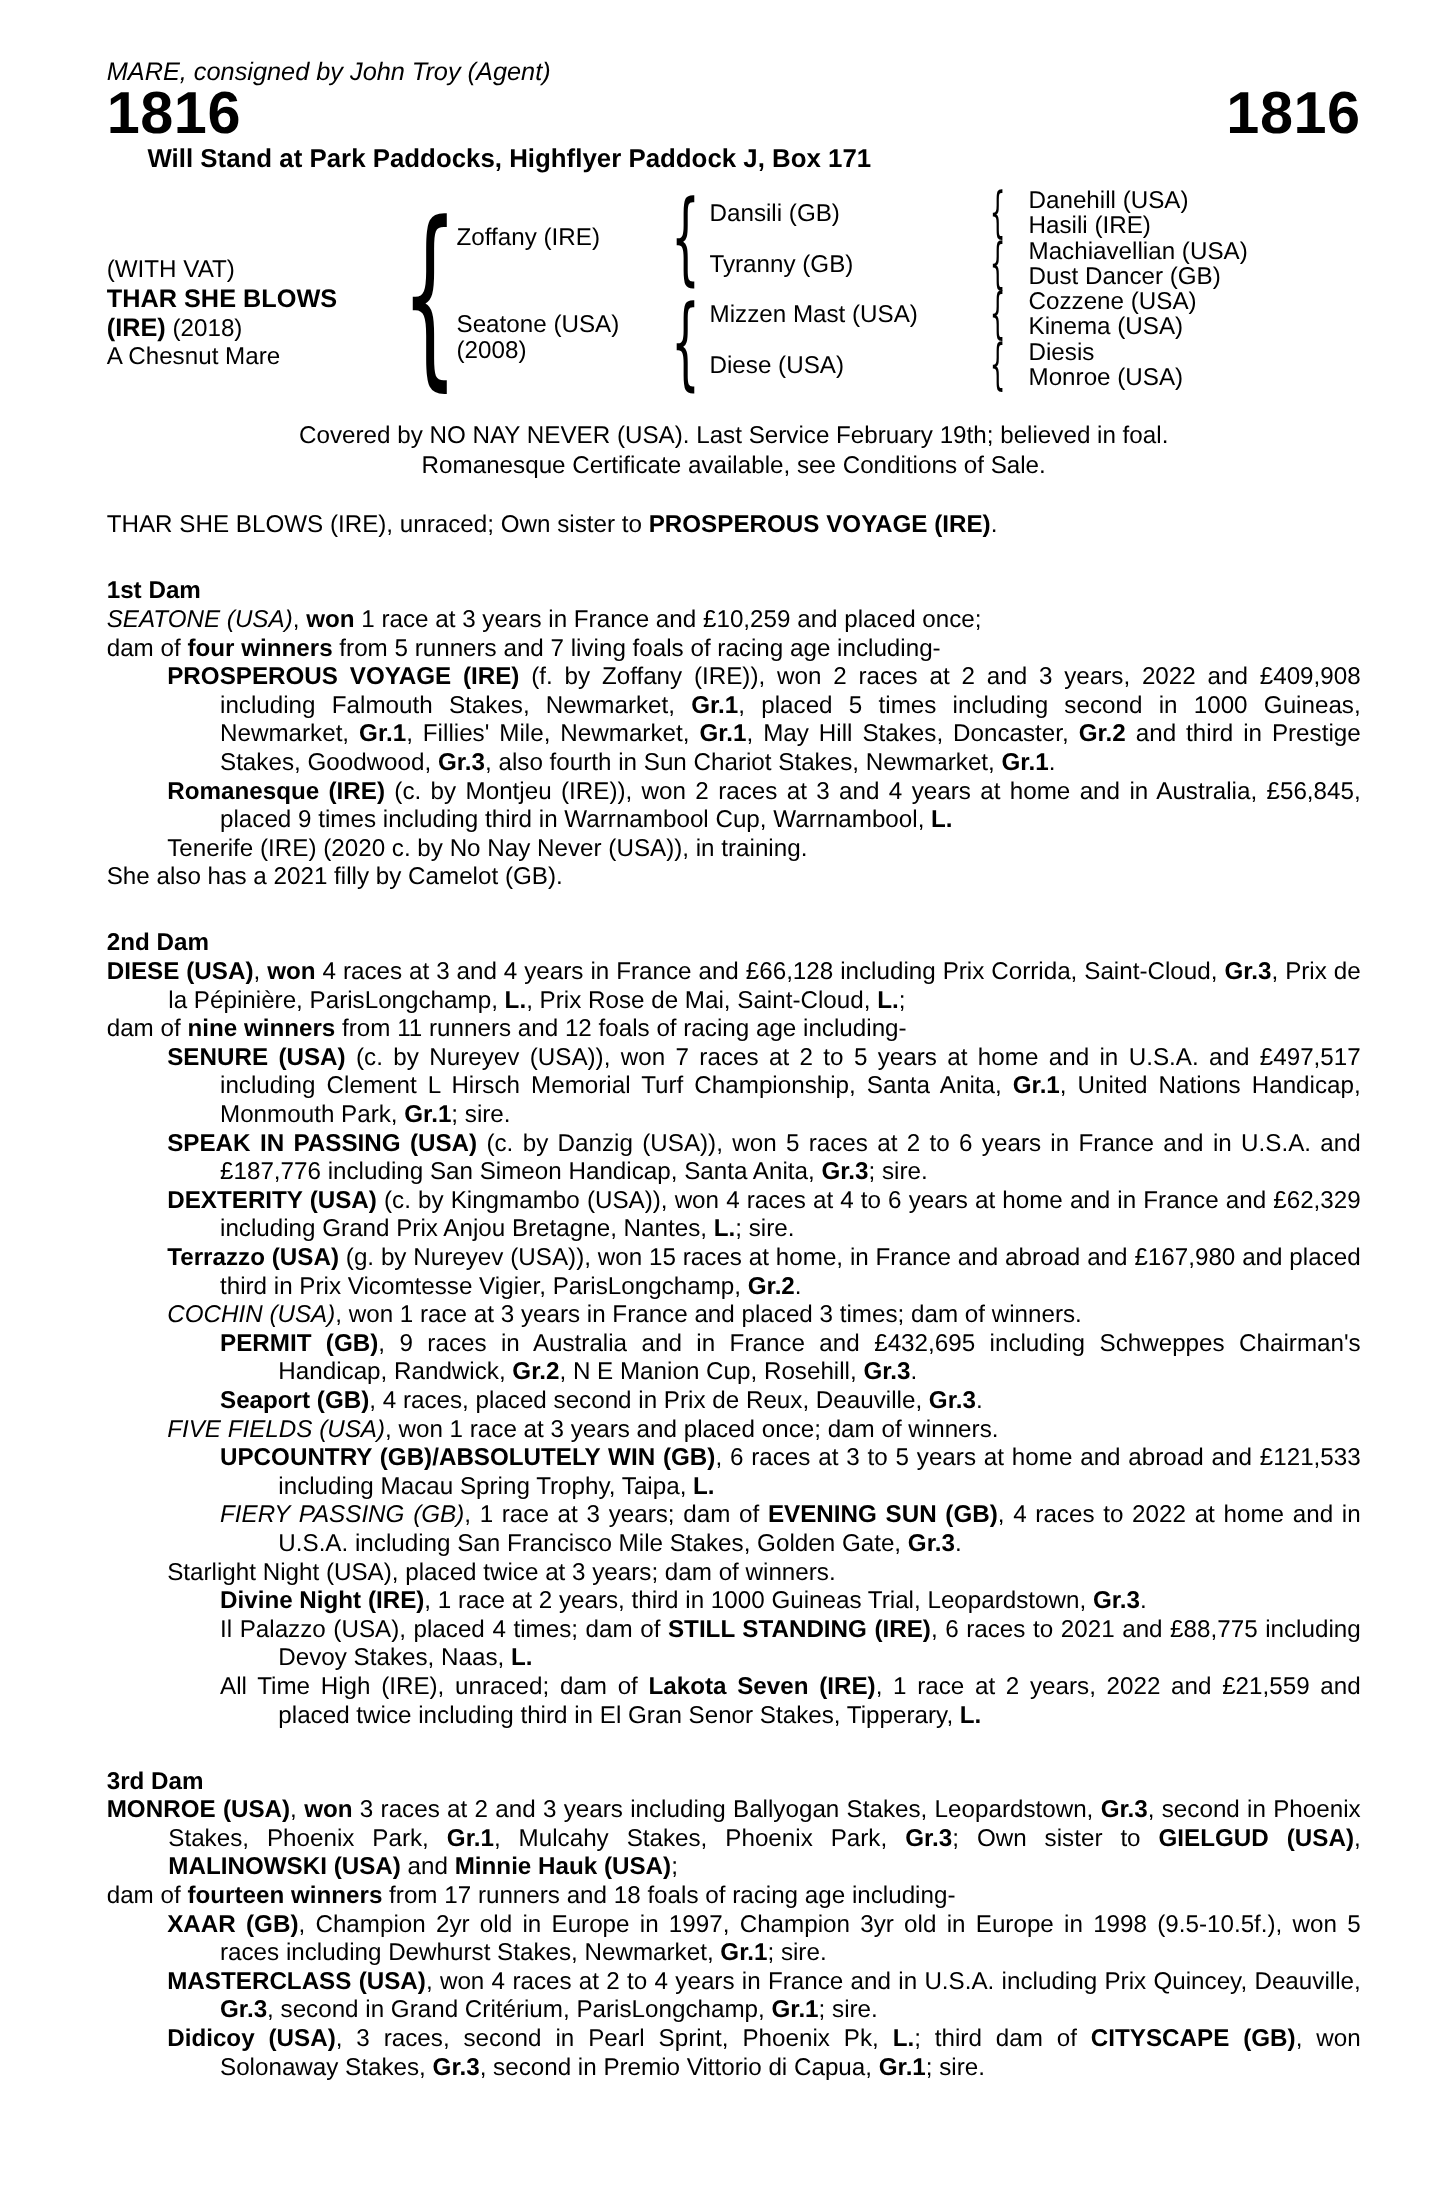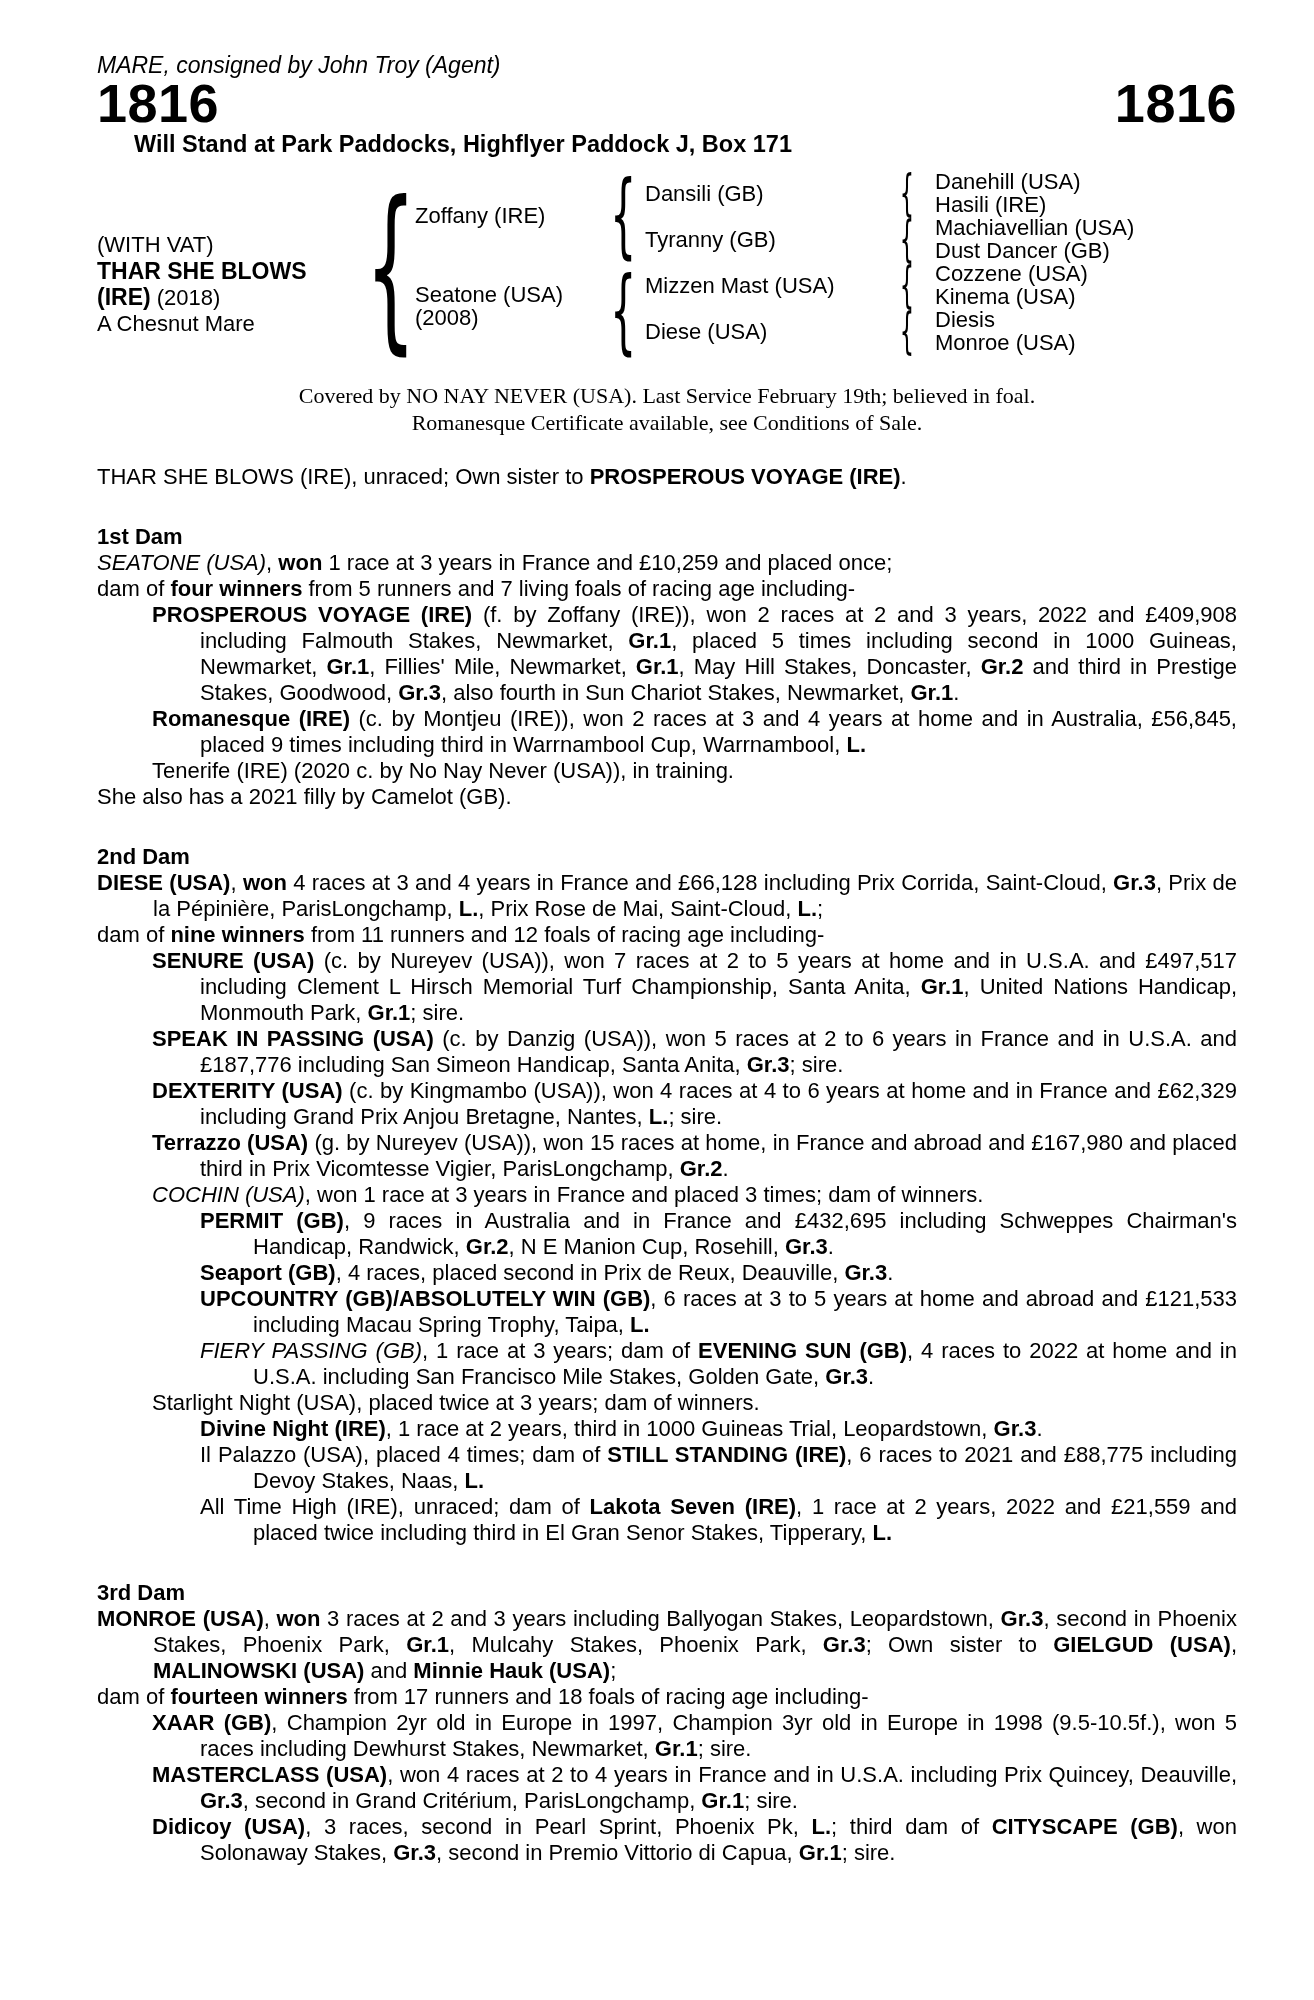--- a/index.html
+++ b/index.html
@@ -23,21 +23,21 @@
   .subject{top:62px;left:0;width:300px;line-height:26px;white-space:normal;}
   .s-b{font-weight:bold;} .s-i{font-style:italic;} .s-n{}
   .subject .big-name{font-size:23px;}
   .brace{position:absolute;display:flex;align-items:center;justify-content:center;
          font-family:"DejaVu Sans",sans-serif;font-weight:normal;}
   .brace>span{display:block;transform:scaleX(.45);}
   .brace-lg{left:272px;top:8px;width:44px;height:180px;font-size:178px;line-height:180px;}
   .brace-md{left:508px;width:36px;height:88px;font-size:92px;line-height:88px;}
   .brace-sm{left:794px;width:32px;height:46px;font-size:50px;line-height:46px;}
 
-  .covered{text-align:center;margin-top:16px;line-height:27px;font-family:Liberation Serif, serif;}
+  .covered{text-align:center;margin-top:16px;line-height:27px;}
   .intro{margin-top:28px;}
 
   .dam-heading{font-weight:bold;margin-top:34px;}
   .para{text-align:justify;}
   .ind0{padding-left:56px;text-indent:-56px;}
   .ind1{margin-left:55px;padding-left:48px;text-indent:-48px;}
   .ind2{margin-left:103px;padding-left:53px;text-indent:-53px;}
 </style>
 </head>
 <body>
@@ -125,20 +125,21 @@
       <div class="dam-heading">2nd Dam</div>
       <div class="para ind0"><span class="s-b">DIESE (USA)</span><span class="s-n">, </span><span class="s-b">won</span><span class="s-n"> 4 races at 3 and 4 years in France and £66,128 including Prix Corrida, Saint-Cloud, </span><span class="s-b">Gr.3</span><span class="s-n">, Prix de la Pépinière, ParisLongchamp, </span><span class="s-b">L.</span><span class="s-n">, Prix Rose de Mai, Saint-Cloud, </span><span class="s-b">L.</span><span class="s-n">;</span></div>
       <div class="para ind0"><span class="s-n">dam of </span><span class="s-b">nine winners</span><span class="s-n"> from 11 runners and 12 foals of racing age including-</span></div>
       <div class="para ind1"><span class="s-b">SENURE (USA)</span><span class="s-n"> (c. by Nureyev (USA)), won 7 races at 2 to 5 years at home and in U.S.A. and £497,517 including Clement L Hirsch Memorial Turf Championship, Santa Anita, </span><span class="s-b">Gr.1</span><span class="s-n">, United Nations Handicap, Monmouth Park, </span><span class="s-b">Gr.1</span><span class="s-n">; sire.</span></div>
       <div class="para ind1"><span class="s-b">SPEAK IN PASSING (USA)</span><span class="s-n"> (c. by Danzig (USA)), won 5 races at 2 to 6 years in France and in U.S.A. and £187,776 including San Simeon Handicap, Santa Anita, </span><span class="s-b">Gr.3</span><span class="s-n">; sire.</span></div>
       <div class="para ind1"><span class="s-b">DEXTERITY (USA)</span><span class="s-n"> (c. by Kingmambo (USA)), won 4 races at 4 to 6 years at home and in France and £62,329 including Grand Prix Anjou Bretagne, Nantes, </span><span class="s-b">L.</span><span class="s-n">; sire.</span></div>
       <div class="para ind1"><span class="s-b">Terrazzo (USA)</span><span class="s-n"> (g. by Nureyev (USA)), won 15 races at home, in France and abroad and £167,980 and placed third in Prix Vicomtesse Vigier, ParisLongchamp, </span><span class="s-b">Gr.2</span><span class="s-n">.</span></div>
       <div class="para ind1"><span class="s-i">COCHIN (USA)</span><span class="s-n">, won 1 race at 3 years in France and placed 3 times; dam of winners.</span></div>
       <div class="para ind2"><span class="s-b">PERMIT (GB)</span><span class="s-n">, 9 races in Australia and in France and £432,695 including Schweppes Chairman's Handicap, Randwick, </span><span class="s-b">Gr.2</span><span class="s-n">, N E Manion Cup, Rosehill, </span><span class="s-b">Gr.3</span><span class="s-n">.</span></div>
       <div class="para ind2"><span class="s-b">Seaport (GB)</span><span class="s-n">, 4 races, placed second in Prix de Reux, Deauville, </span><span class="s-b">Gr.3</span><span class="s-n">.</span></div>
+      <div class="para ind1"><span class="s-i">FIVE FIELDS (USA)</span><span class="s-n">, won 1 race at 3 years and placed once; dam of winners.</span></div>
       <div class="para ind2"><span class="s-b">UPCOUNTRY (GB)/ABSOLUTELY WIN (GB)</span><span class="s-n">, 6 races at 3 to 5 years at home and abroad and £121,533 including Macau Spring Trophy, Taipa, </span><span class="s-b">L.</span></div>
       <div class="para ind2"><span class="s-i">FIERY PASSING (GB)</span><span class="s-n">, 1 race at 3 years; dam of </span><span class="s-b">EVENING SUN (GB)</span><span class="s-n">, 4 races to 2022 at home and in U.S.A. including San Francisco Mile Stakes, Golden Gate, </span><span class="s-b">Gr.3</span><span class="s-n">.</span></div>
       <div class="para ind1"><span class="s-n">Starlight Night (USA), placed twice at 3 years; dam of winners.</span></div>
       <div class="para ind2"><span class="s-b">Divine Night (IRE)</span><span class="s-n">, 1 race at 2 years, third in 1000 Guineas Trial, Leopardstown, </span><span class="s-b">Gr.3</span><span class="s-n">.</span></div>
       <div class="para ind2"><span class="s-n">Il Palazzo (USA), placed 4 times; dam of </span><span class="s-b">STILL STANDING (IRE)</span><span class="s-n">, 6 races to 2021 and £88,775 including Devoy Stakes, Naas, </span><span class="s-b">L.</span></div>
       <div class="para ind2"><span class="s-n">All Time High (IRE), unraced; dam of </span><span class="s-b">Lakota Seven (IRE)</span><span class="s-n">, 1 race at 2 years, 2022 and £21,559 and placed twice including third in El Gran Senor Stakes, Tipperary, </span><span class="s-b">L.</span></div>
       <div class="dam-heading">3rd Dam</div>
       <div class="para ind0"><span class="s-b">MONROE (USA)</span><span class="s-n">, </span><span class="s-b">won</span><span class="s-n"> 3 races at 2 and 3 years including Ballyogan Stakes, Leopardstown, </span><span class="s-b">Gr.3</span><span class="s-n">, second in Phoenix Stakes, Phoenix Park, </span><span class="s-b">Gr.1</span><span class="s-n">, Mulcahy Stakes, Phoenix Park, </span><span class="s-b">Gr.3</span><span class="s-n">; Own sister to </span><span class="s-b">GIELGUD (USA)</span><span class="s-n">, </span><span class="s-b">MALINOWSKI (USA)</span><span class="s-n"> and </span><span class="s-b">Minnie Hauk (USA)</span><span class="s-n">;</span></div>
       <div class="para ind0"><span class="s-n">dam of </span><span class="s-b">fourteen winners</span><span class="s-n"> from 17 runners and 18 foals of racing age including-</span></div>
       <div class="para ind1"><span class="s-b">XAAR (GB)</span><span class="s-n">, Champion 2yr old in Europe in 1997, Champion 3yr old in Europe in 1998 (9.5-10.5f.), won 5 races including Dewhurst Stakes, Newmarket, </span><span class="s-b">Gr.1</span><span class="s-n">; sire.</span></div>

